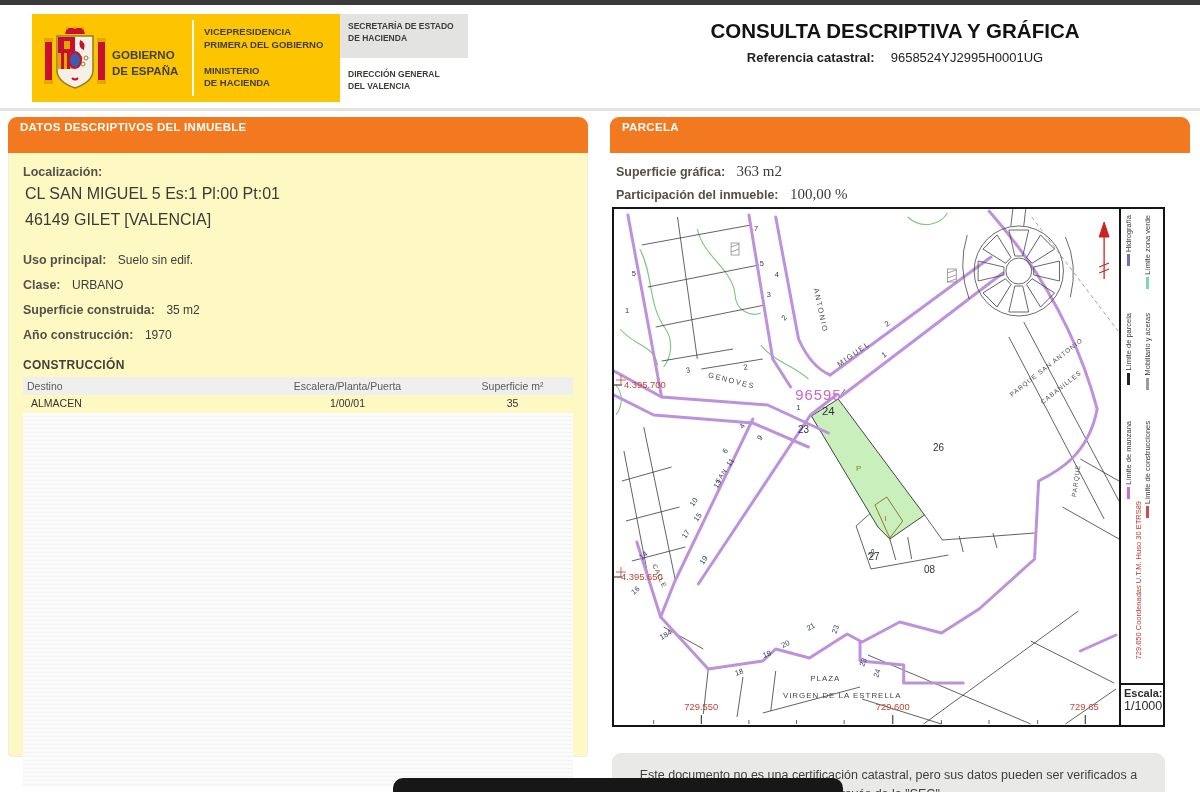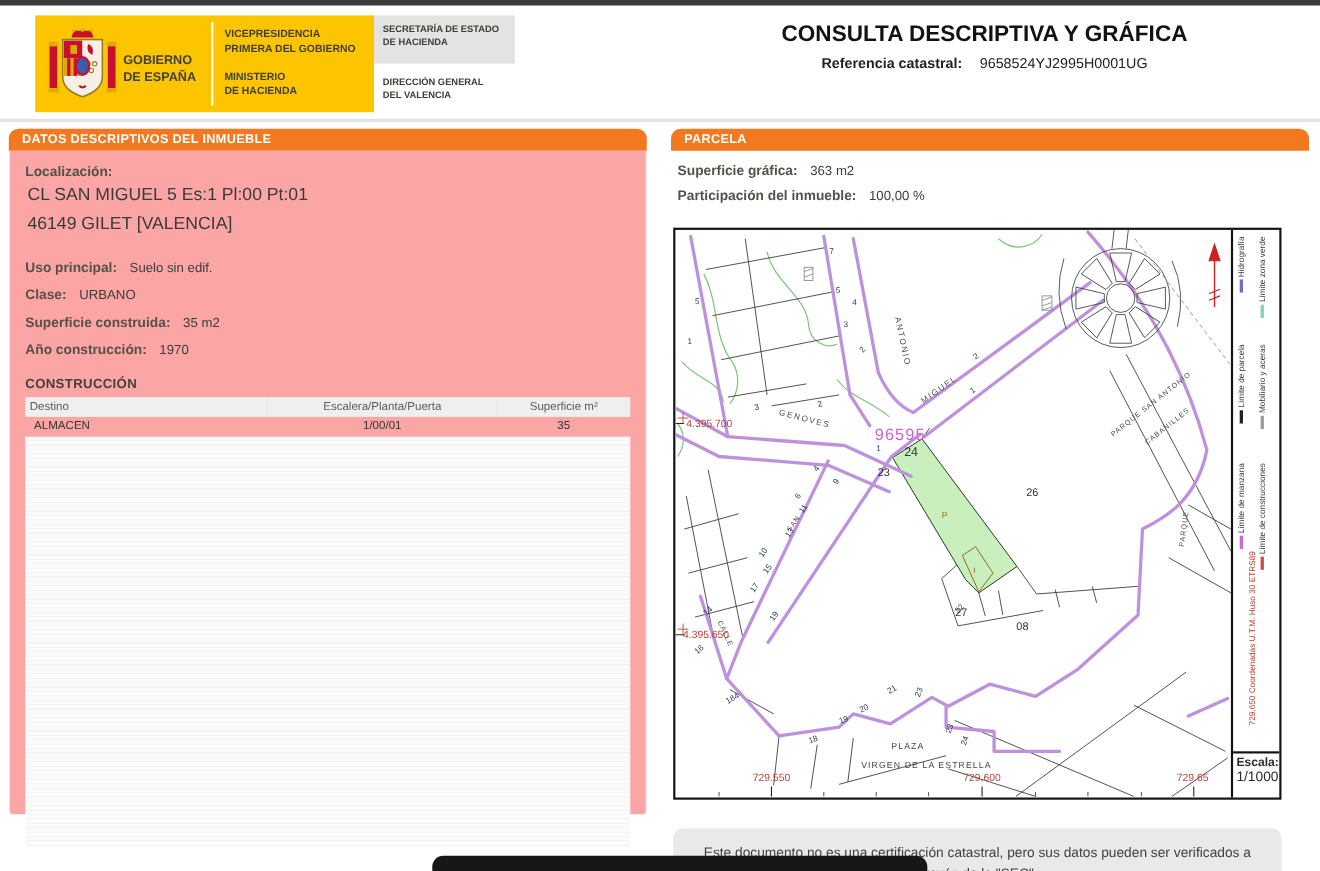--- a/index.html
+++ b/index.html
@@ -22,44 +22,44 @@
   #sub-box .cell1{height:34px;background:#e3e3e1;padding:6px 8px 4px;line-height:1.45;}
   #sub-box .cell2{height:30px;background:#fff;padding:10px 8px 4px;line-height:1.45;}
 
   
   #title-block{left:630px;top:16px;width:530px;text-align:center;color:#121212;}
   #title-block .t{font-size:20.5px;font-weight:bold;line-height:29px;}
   #refline{margin-top:5px;font-size:13px;color:#222;}
   #refline b{margin-right:16px;}
 
   
-  .panel-header{height:20px;background:#f2791f;border-radius:9px 9px 0 0;color:#fff;
+  .panel-header{height:36px;background:#f2791f;border-radius:9px 9px 0 0;color:#fff;
                 font-weight:bold;font-size:11.5px;line-height:20px;padding-left:12px;letter-spacing:.3px;}
   #left-panel{left:8px;top:117px;width:580px;}
-  #left-body{background:#fca5a5;border:1px solid #ececea;border-top:none;border-radius:0 0 4px 4px;
+  #left-body{background:#fef9c3;border:1px solid #ececea;border-top:none;border-radius:0 0 4px 4px;
              height:604px;padding:12px 14px 0;box-sizing:border-box;position:relative;}
   .flabel{font-size:12.5px;font-weight:bold;color:#55514a;}
   .fval{font-size:12px;color:#3c3c3c;}
   #addr{font-size:16px;color:#3a3a3a;line-height:1.65;margin:2px 0 0 2px;}
   #attr-rows{margin-top:16px;}
   .frow{margin:0 0 7px;}
   .frow .flabel{margin-right:7px;}
   #construccion-title{margin-top:15px;font-size:12px;font-weight:bold;color:#44403a;letter-spacing:.3px;}
   table{width:100%;border-collapse:collapse;margin-top:5px;}
   th{background:#efefed;font-weight:normal;font-size:10.5px;color:#5a5a58;padding:3px 4px;}
   td{font-size:10.5px;color:#333;padding:2px 4px;}
   .c1{text-align:left;width:40%;}.c2{text-align:center;width:38%;}.c3{text-align:center;width:22%;}
   td.c1{padding-left:8px;}
   #empty-area{margin-top:2px;height:374px;
       background:repeating-linear-gradient(180deg,#fbfbfb 0 3px,#f4f4f3 3px 4px);}
 
   #right-panel{left:610px;top:117px;width:580px;}
   #right-info{padding:9px 2px 0 6px;}
   #right-info .frow{margin-bottom:5px;}
-  #right-info .fval{font-size:12px;}
+  #right-info .fval{font-size:15px;font-family:Liberation Serif, serif;}
 
   
   #map-box{left:612px;top:207px;width:553px;height:520px;border:2px solid #141414;
            background:#fff;display:flex;box-sizing:border-box;}
   #map-svg{flex:1 1 auto;display:block;}
   #legend{width:44px;border-left:2px solid #141414;display:flex;flex-direction:column;box-sizing:border-box;}
   #legend-items{position:relative;flex:1;}
   .legend-item{position:absolute;display:flex;flex-direction:column;align-items:center;gap:2px;}
   .vtext{writing-mode:vertical-rl;transform:rotate(180deg);font-size:7.5px;color:#3a3a3a;white-space:nowrap;}
   .swatch{width:3px;height:12px;}

